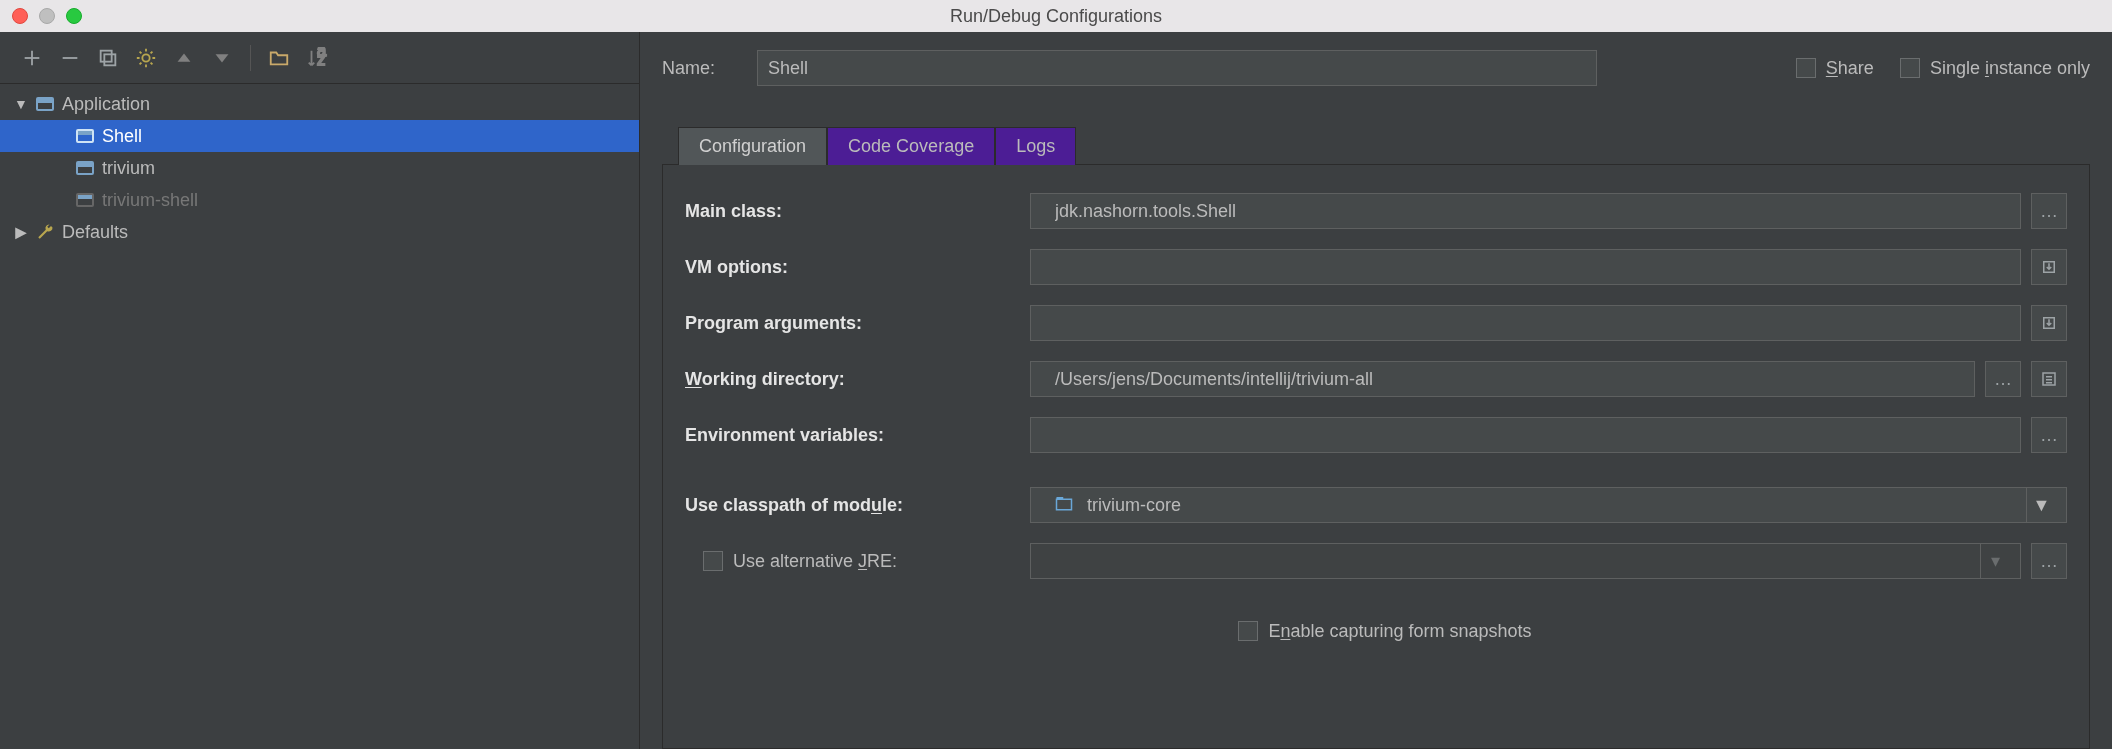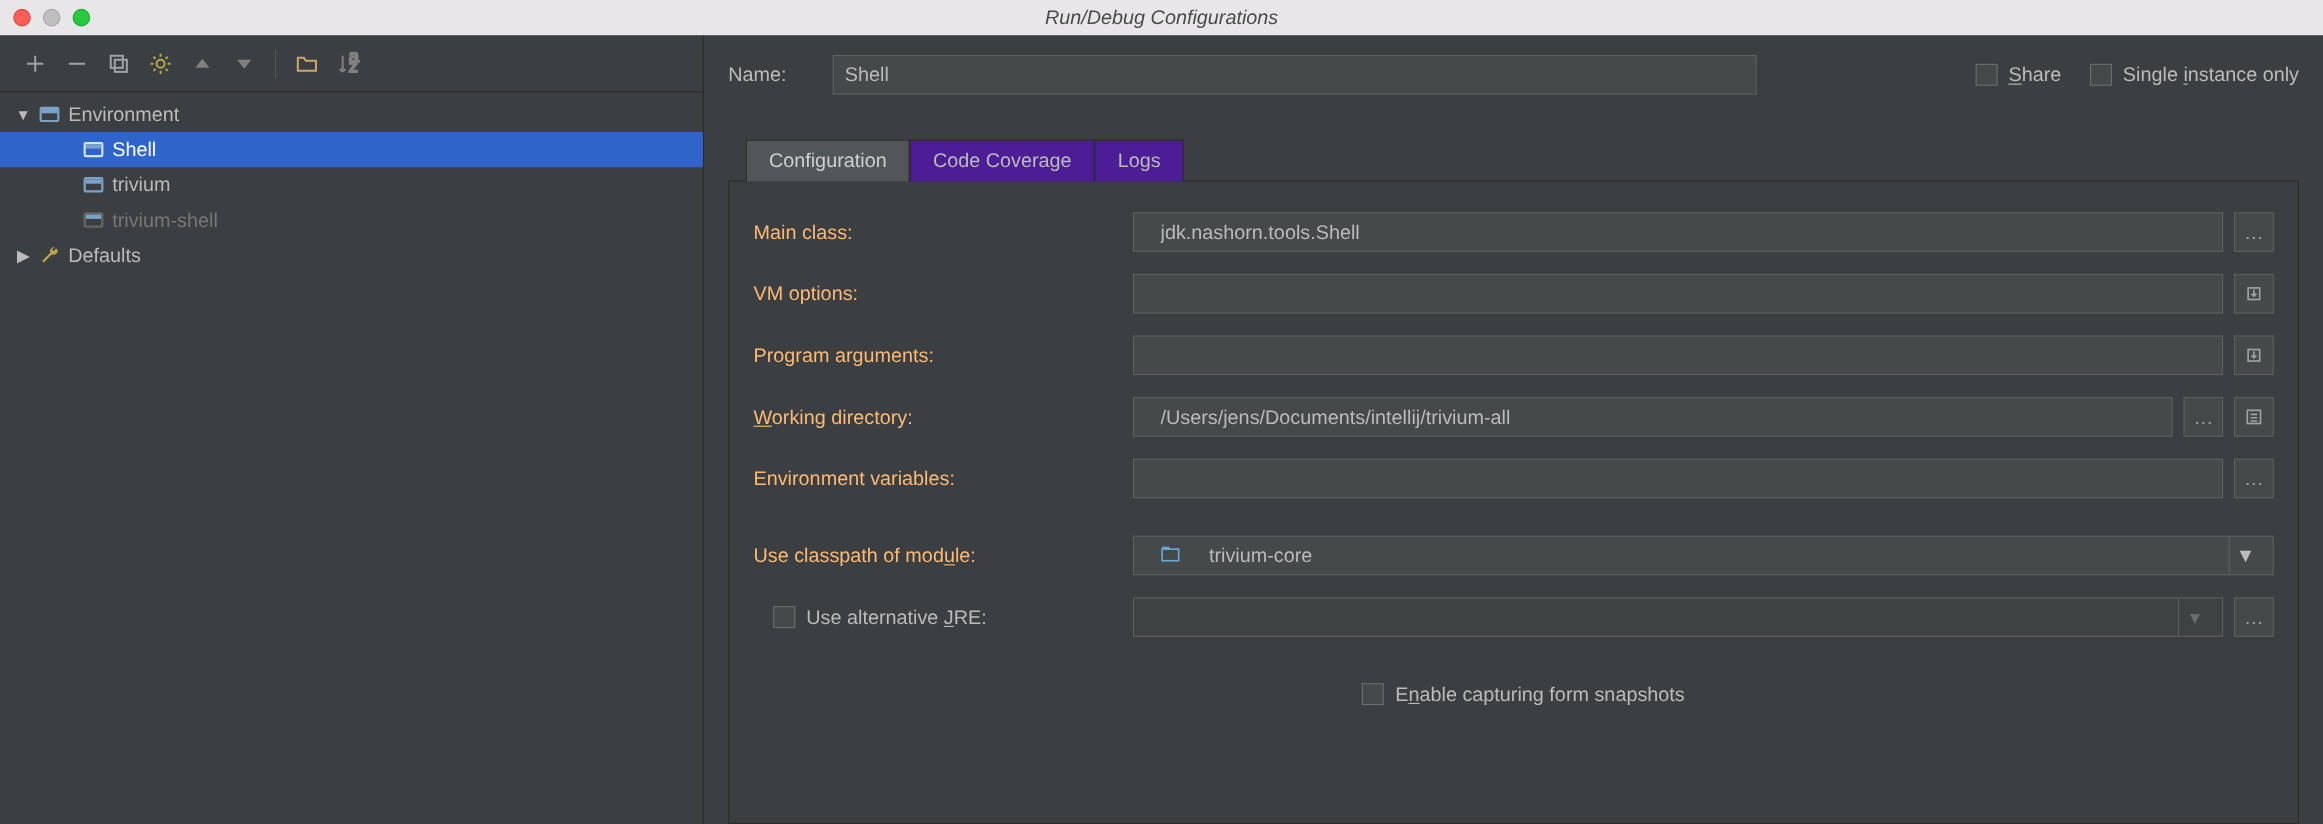--- a/index.html
+++ b/index.html
@@ -5,21 +5,21 @@
 * { box-sizing: border-box; margin: 0; padding: 0; font-family: -apple-system, "Helvetica Neue", Arial, sans-serif; font-size: 18px; }
 html, body { width: 2112px; height: 749px; background: #3c3f41; color: #bbbbbb; overflow: hidden; }
 
 
 .titlebar { height: 32px; background: #e8e6e8; display: flex; align-items: center; position: relative; }
 .traffic { display: flex; gap: 11px; margin-left: 12px; }
 .tl { width: 16px; height: 16px; border-radius: 50%; }
 .tl.red { background: #ff5f57; border: 1px solid #e1483f; }
 .tl.yellow { background: #bfbfbf; border: 1px solid #a8a8a8; }
 .tl.green { background: #28c940; border: 1px solid #17ac2c; }
-.titlebar-title { position: absolute; left: 50%; transform: translateX(-50%); color: #4a4a4a; font-size: 18px; font-style: italic; }
+.titlebar-title { position: absolute; left: 50%; transform: translateX(-50%); color: #4a4a4a; font-size: 18px; }
 
 
 .main { display: flex; height: calc(100% - 32px); }
 
 
 .left { width: 640px; background: #3c3f41; border-right: 1px solid #2b2b2b; display: flex; flex-direction: column; }
 .toolbar { height: 52px; display: flex; align-items: center; gap: 14px; padding-left: 20px; border-bottom: 1px solid #2b2b2b; }
 .tbtn { width: 24px; height: 24px; display: flex; align-items: center; justify-content: center; color: #a9b7c6; cursor: pointer; }
 .tbtn svg { width: 22px; height: 22px; }
 .toolbar .sep { width: 1px; height: 26px; background: #555; margin: 0 2px; }
@@ -50,25 +50,25 @@
 .chkbox { width: 20px; height: 20px; background: #45494a; border: 1px solid #6a6d6e; }
 .ul { text-decoration: underline; text-underline-offset: 2px; }
 
 
 .tabs { display: flex; margin-top: 34px; height: 40px; align-items: flex-end; margin-left: 16px; }
 .tab { padding: 8px 20px 8px 20px; border: 1px solid #2b2b2b; border-bottom: none; background: #4c1d95; color: #bbbbbb; cursor: pointer; position: relative; top: 1px; }
 .tab.active { background: #515658; color: #d0d0d0; }
 .tabbody { border: 1px solid #2b2b2b; border-top: 1px solid #2b2b2b; background: #3c3f41; flex: 1; padding: 18px 22px; margin-left: 0; }
 
 .formrow { display: flex; align-items: center; height: 56px; }
-.formrow label { width: 345px; color: #fdba74; }
+.formrow label { width: 345px; color: #e5e5e5; font-weight: bold; }
 .formrow .input, .formrow .select { flex: 1; padding-left: 24px; }
 .aux { width: 36px; height: 36px; margin-left: 10px; background: #45494a; border: 1px solid #5e6060; display:flex; align-items:center; justify-content:center; cursor:pointer; color:#9da3a6; }
 .aux svg { width:18px; height:18px; }
-.select { display:flex; align-items:center; gap:26px; position: relative; }
+.select { display:flex; align-items:center; gap:14px; position: relative; }
 .select .caret { margin-left:auto; width: 30px; text-align:center; border-left:1px solid #5e6060; height:100%; display:flex; align-items:center; justify-content:center; }
 .select.disabled, .input.disabled { color:#6a6d6e; background:#3f4243; }
 
 .formrow.indent { padding-left: 18px; justify-content: center; }
 .spacer { height: 14px; }
 </style>
 </head>
 <body>
 
 <div class="titlebar">
@@ -131,21 +131,21 @@
           </svg>
       </div>
     </div>
 
     <div class="tree">
       <div class="trow root">
         <span class="twisty">▼</span>
         <span class="ticon">
             <span class="appicon"></span>
           </span>
-        <span class="tlabel">Environment</span>
+        <span class="tlabel">Application</span>
       </div>
       <div class="trow child selected">
         <span class="ticon">
             <span class="appicon" style="border-color:#cfe3f5"></span>
           </span>
         <span class="tlabel">Shell</span>
       </div>
       <div class="trow child">
         <span class="ticon">
             <span class="appicon"></span>

